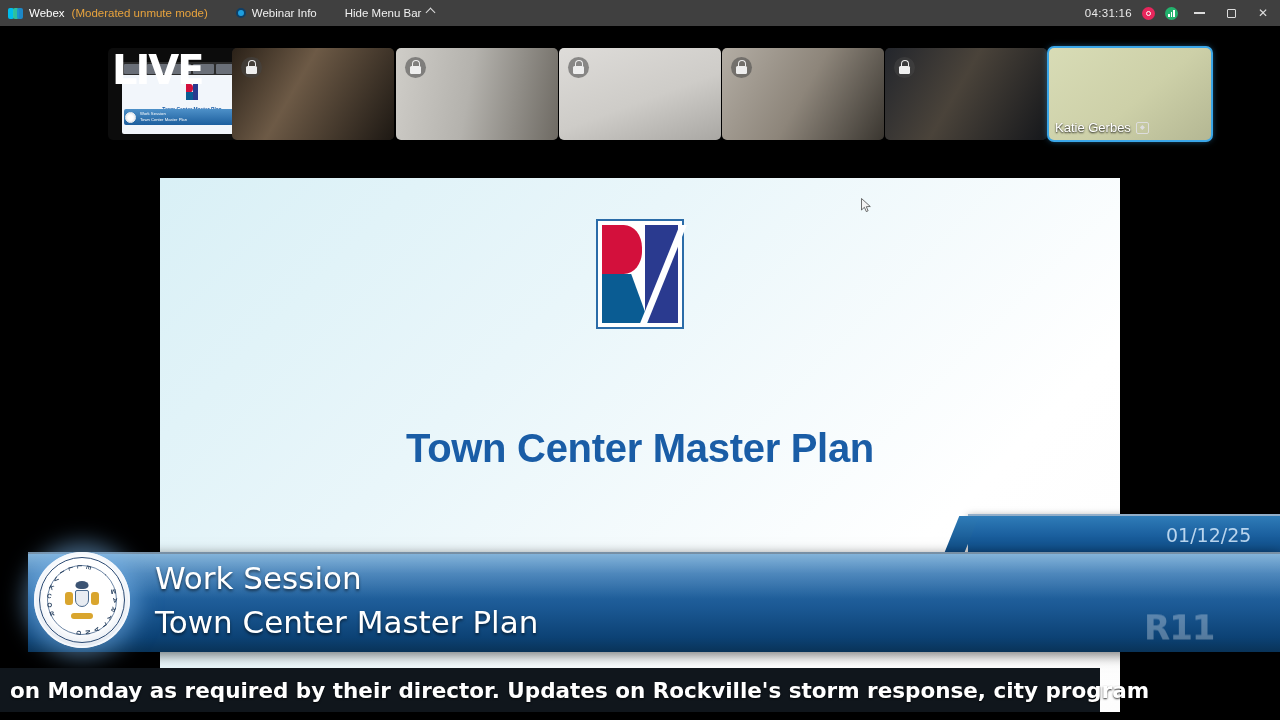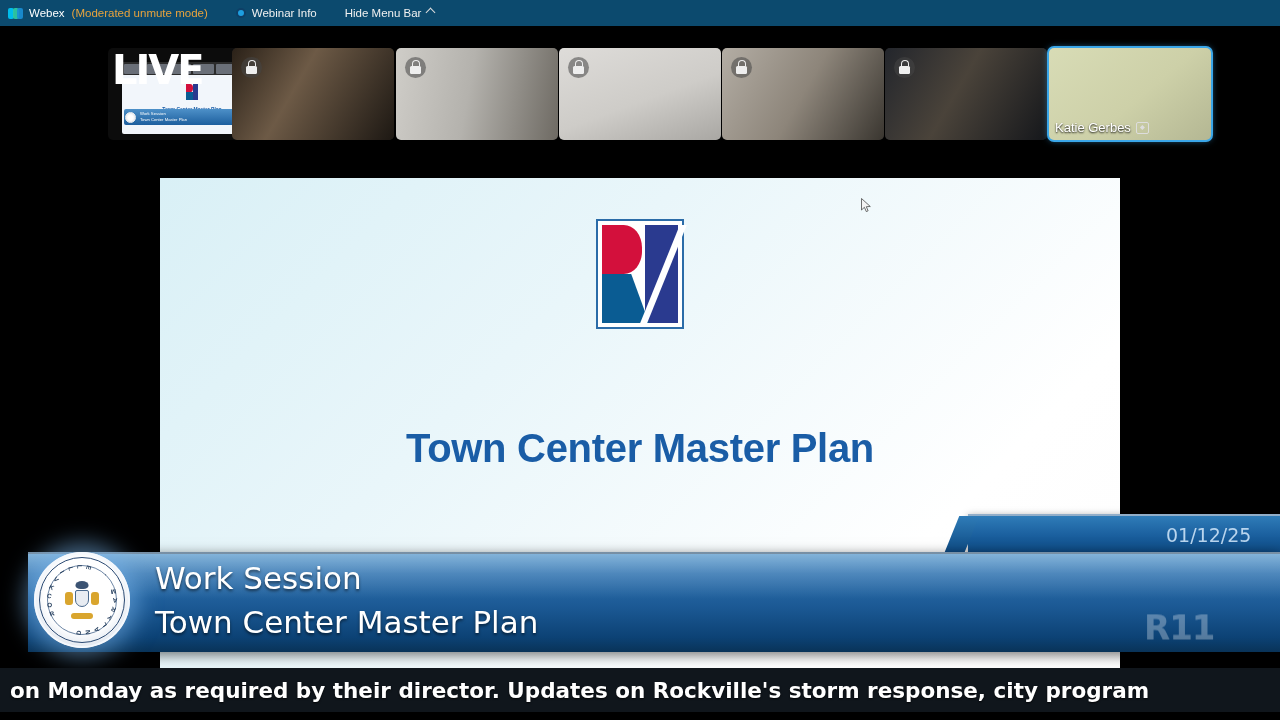--- a/index.html
+++ b/index.html
@@ -3,21 +3,21 @@
 <meta charset="utf-8">
 <style>
   * { margin:0; padding:0; box-sizing:border-box; }
   html, body {
     width:1280px; height:720px; overflow:hidden;
     background:#000; font-family:"Liberation Sans", sans-serif;
   }
   #app { position:relative; width:1280px; height:720px; background:#000; }
 
   
-  .topbar { position:absolute; left:0; top:0; width:1280px; height:26px; background:#0c4a6e; }
+  .topbar { position:absolute; left:0; top:0; width:1280px; height:26px; background:#404040; }
   .tb-left { position:absolute; left:8px; top:0; height:26px; display:flex; align-items:center; gap:7px; }
   .webex-logo { width:14px; height:11px; position:relative; }
   .webex-logo i { position:absolute; top:0; width:6px; height:11px; border-radius:2px; display:block; }
   .webex-logo i:nth-child(1){ left:0; background:#00bceb; }
   .webex-logo i:nth-child(2){ left:5px; background:#2ec6a0; opacity:.95; }
   .webex-logo i:nth-child(3){ left:9px; background:#1a8fd6; opacity:.9; }
   .tb-title { color:#fff; font-size:11.5px; }
   .tb-mode { color:#e8a33d; font-size:11.5px; }
   .tb-item { display:flex; align-items:center; gap:6px; color:#f0f0f0; font-size:11.5px; }
   .info-dot { width:10px; height:10px; border-radius:50%; background:#1e9fe0; border:2px solid #0e3f66; }
@@ -138,21 +138,21 @@
               font-family:"DejaVu Sans", sans-serif; text-shadow:0 2px 3px rgba(0,0,0,.55); }
   .l3-line2 { position:absolute; left:155px; top:604px; font-size:31px; color:#fff;
               font-family:"DejaVu Sans", sans-serif; text-shadow:0 2px 3px rgba(0,0,0,.55); }
   .r11 { position:absolute; left:1144px; top:607px; font-size:34px; font-weight:bold;
          color:rgba(255,255,255,.18); letter-spacing:-1px; font-family:"DejaVu Sans", sans-serif;
          text-shadow:0 1px 0 rgba(255,255,255,.15); }
   .weburl { position:absolute; left:0; right:0; top:700px; text-align:center;
             font-size:10px; color:rgba(235,242,250,.62); letter-spacing:.4px; }
 
   
-  .captionbar { position:absolute; left:0; top:668px; width:1280px; height:44px;
+  .captionbar { position:absolute; left:0; top:668px; width:1100px; height:44px;
                 background:#10161c; display:flex; align-items:center; }
   .captiontext { color:#fff; font-size:21.5px; font-weight:bold; white-space:nowrap;
                  padding-left:10px; font-family:"DejaVu Sans", sans-serif;
                  text-shadow:0 1px 2px rgba(0,0,0,.8); }
   .bottomstrip { position:absolute; left:0; top:712px; width:1280px; height:8px; background:#000; }
 </style>
 </head>
 <body>
 
 <div id="app">
@@ -169,20 +169,38 @@
       <span style="width:14px"></span>
       <span class="tb-item">
         <span class="info-dot"></span>
         <span>Webinar Info</span>
       </span>
       <span style="width:14px"></span>
       <span class="tb-item">
         <span>Hide Menu Bar</span>
         <span class="chev-up"></span>
       </span>
+    </div>
+    <div class="tb-right">
+      <span class="tb-timer">04:31:16</span>
+      <span class="rec-dot">
+          <s></s>
+        </span>
+      <span class="sig-dot">
+          <b></b>
+          <b></b>
+          <b></b>
+        </span>
+      <span class="wbtn">
+          <span class="wmin"></span>
+        </span>
+      <span class="wbtn">
+          <span class="wmax"></span>
+        </span>
+      <span class="wbtn">✕</span>
     </div>
   </div>
 
 
   <div class="strip">
 
     <div class="tile sharetile" style="left:68px;">
       <div class="sp-mini">
         <div class="sp-strip">
             <i></i>

